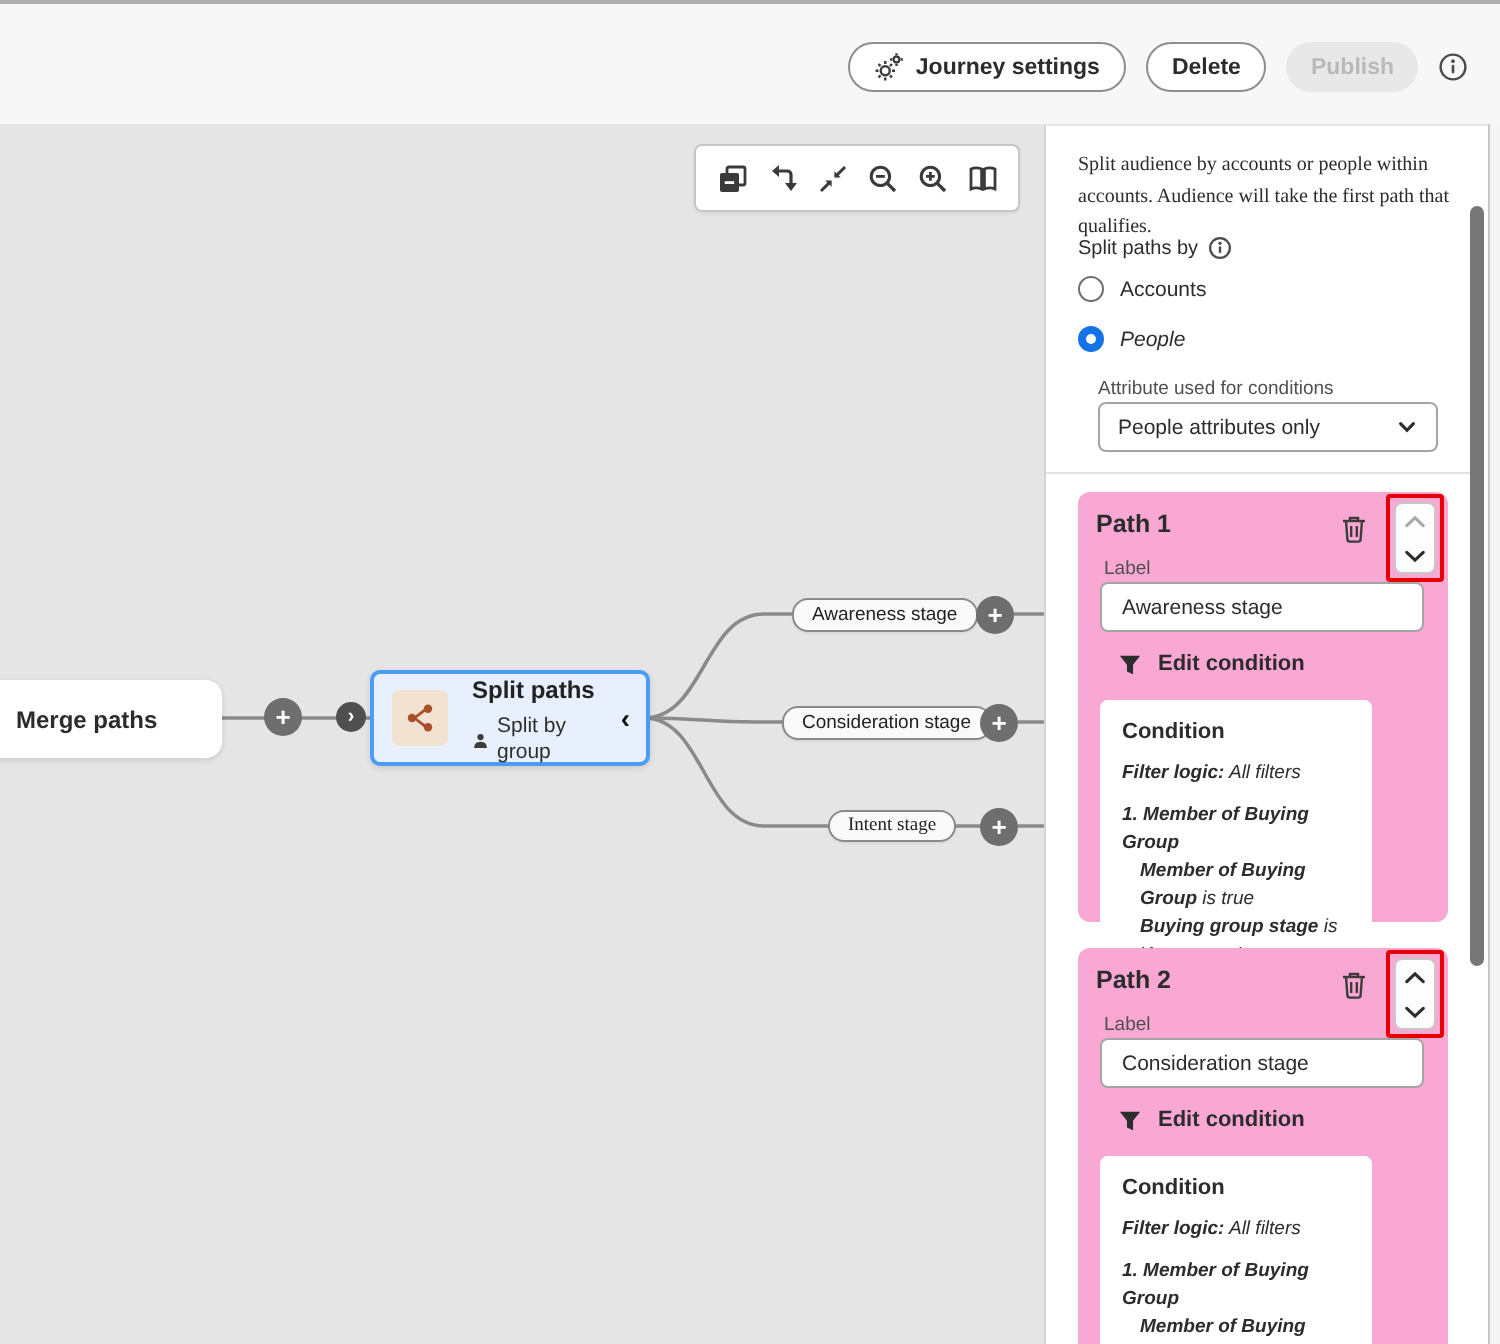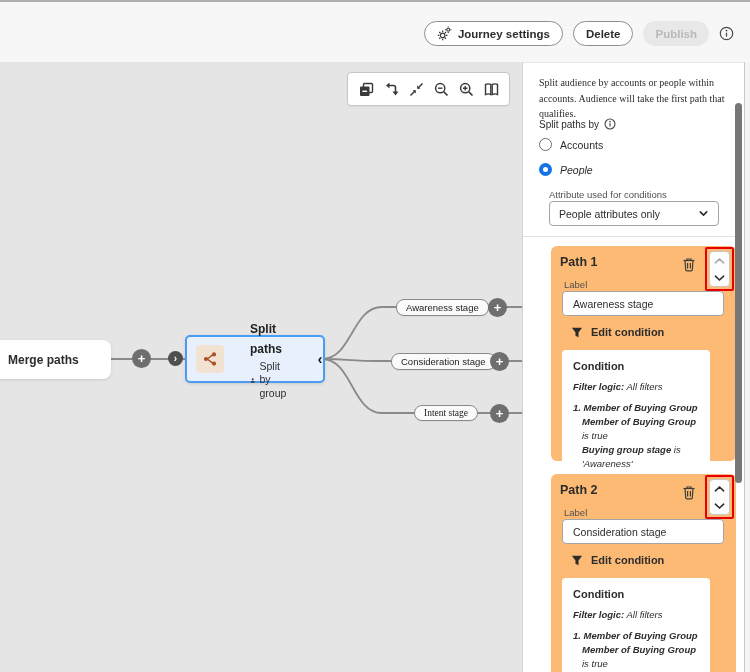--- a/index.html
+++ b/index.html
@@ -28,21 +28,21 @@
     justify-content:space-between; padding:0 9px; box-shadow:0 1px 2px rgba(0,0,0,.06);
   }
   .tool { width:18px; height:18px; display:flex; align-items:center; justify-content:center; cursor:pointer; }
   .node {
     position:absolute; background:#fff; border-radius:8px; box-shadow:0 1px 3px rgba(0,0,0,.12);
     display:flex; align-items:center;
   }
   .node-merge { left:-28px; top:278px; width:139px; height:39px; padding-left:36px; font-size:12px; font-weight:bold; }
   .node-split {
     left:185px; top:273px; width:140px; height:48px; background:#e7f0fc;
-    border:2px solid #4b9cf5; border-radius:5px; padding:0 8px 0 9px; gap:26px;
+    border:2px solid #4b9cf5; border-radius:5px; padding:0 8px 0 9px; gap:12px;
   }
   .split-icon-tile { width:28px; height:28px; border-radius:4px; background:#f1e2d2; display:flex; align-items:center; justify-content:center; flex:0 0 auto; }
   .split-text { flex:1; line-height:1.25; }
   .split-title { font-size:12px; font-weight:bold; color:#222; }
   .split-sub { font-size:10.5px; color:#2f2f2f; display:flex; align-items:center; gap:4px; margin-top:2px; }
   .collapse-chevron { font-size:14px; font-weight:bold; color:#111; cursor:pointer; line-height:1; }
   .dot {
     position:absolute; border-radius:50%; background:#6e6e6e; color:#fff; display:flex;
     align-items:center; justify-content:center; font-weight:bold; cursor:pointer;
   }
@@ -61,42 +61,42 @@
   .radio { width:13px; height:13px; border-radius:50%; background:#fff; border:1.5px solid #6e6e6e; flex:0 0 auto; }
   .radio.sel { border:4px solid #1473e6; }
   .caption { font-size:9.5px; color:#505050; }
   .attr-caption { position:absolute; left:26px; top:126px; }
   .select {
     position:absolute; left:26px; top:138px; width:170px; height:25px; background:#fff;
     border:1.5px solid #a5a5a5; border-radius:4px; display:flex; align-items:center;
     justify-content:space-between; padding:0 9px; font-size:10.5px; cursor:pointer;
   }
   .divider { position:absolute; left:0; top:173px; width:212px; border-top:1px solid #e1e1e1; }
-  .path-card { position:absolute; left:28px; width:185px; height:215px; background:#fdba74; border-radius:6px; }
+  .path-card { position:absolute; left:16px; width:185px; height:215px; background:#f9a8d4; border-radius:6px; }
   .card1 { top:183px; }
   .card2 { top:411px; }
   .path-title { position:absolute; left:9px; top:9px; font-size:12.5px; font-weight:bold; }
   .trash-btn { position:absolute; left:131px; top:11px; cursor:pointer; }
   .stepper {
     position:absolute; left:158px; top:5px; width:21px; height:36px; background:#fdfdfd;
     border:1px solid #c8c8c8; border-radius:4px; display:flex; flex-direction:column;
   }
   .step { flex:1; display:flex; align-items:center; justify-content:center; cursor:pointer; }
   .annotation {
     position:absolute; left:154px; top:1px; width:29px; height:44px;
     border:2px solid #e60000; border-radius:2px; pointer-events:none;
   }
   .label-caption { position:absolute; left:13px; top:33px; }
   .text-input {
     position:absolute; left:11px; top:45px; width:162px; height:25px; background:#fff;
     border:1.5px solid #a5a5a5; border-radius:4px; font-family:"Liberation Sans",sans-serif;
     font-size:10.5px; color:#2c2c2c; padding:0 10px; outline:none;
   }
   .edit-cond { position:absolute; left:20px; top:80px; display:flex; align-items:center; gap:8px; font-size:11px; font-weight:bold; cursor:pointer; }
-  .cond-box { position:absolute; left:11px; top:104px; width:148px; background:#fff; border-radius:4px; padding:10px 10px 11px 11px; }
+  .cond-box { position:absolute; left:11px; top:104px; width:136px; background:#fff; border-radius:4px; padding:10px 10px 11px 11px; }
   .cond-heading { font-size:11px; font-weight:bold; margin-bottom:9px; }
   .cond-logic { font-size:9.5px; margin-bottom:9px;font-style:italic; }
   .cond-row { font-size:9.5px; line-height:14px;font-style:italic; }
   .cond-row.indent { padding-left:9px; }
   .b { font-weight:bold; }
   .scrollbar { position:absolute; left:212px; top:40px; width:7px; height:380px; background:#777; border-radius:4px; cursor:pointer; }
   svg { display:block; }
 </style>
 </head>
 <body>

